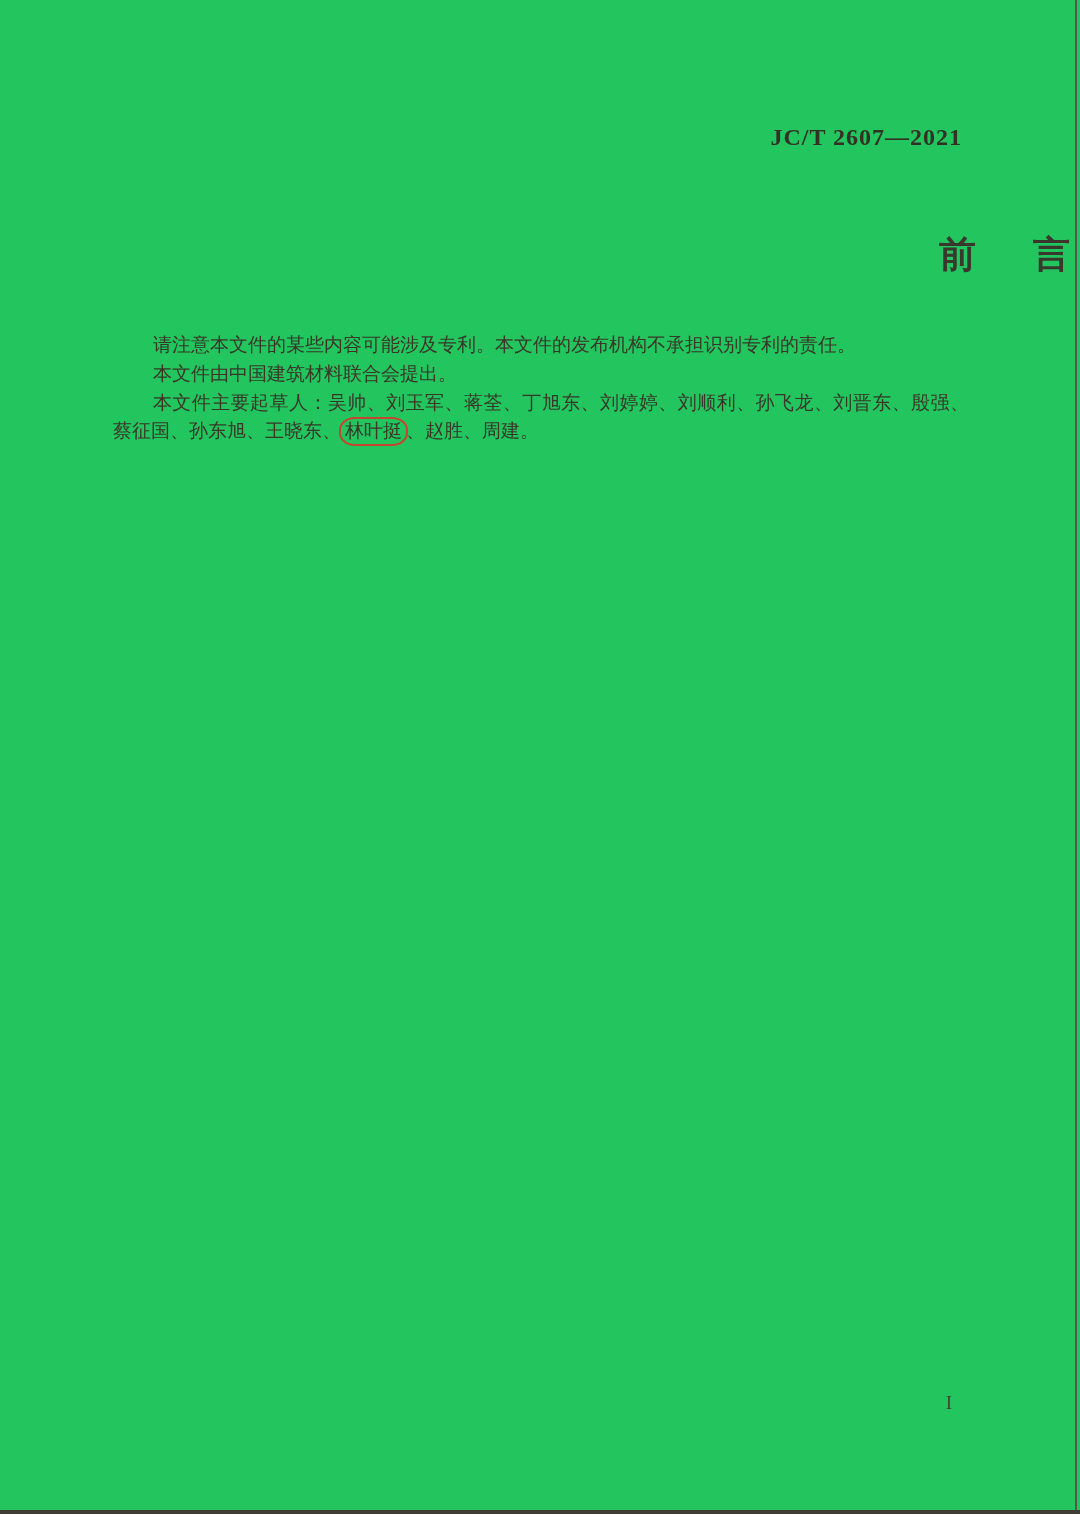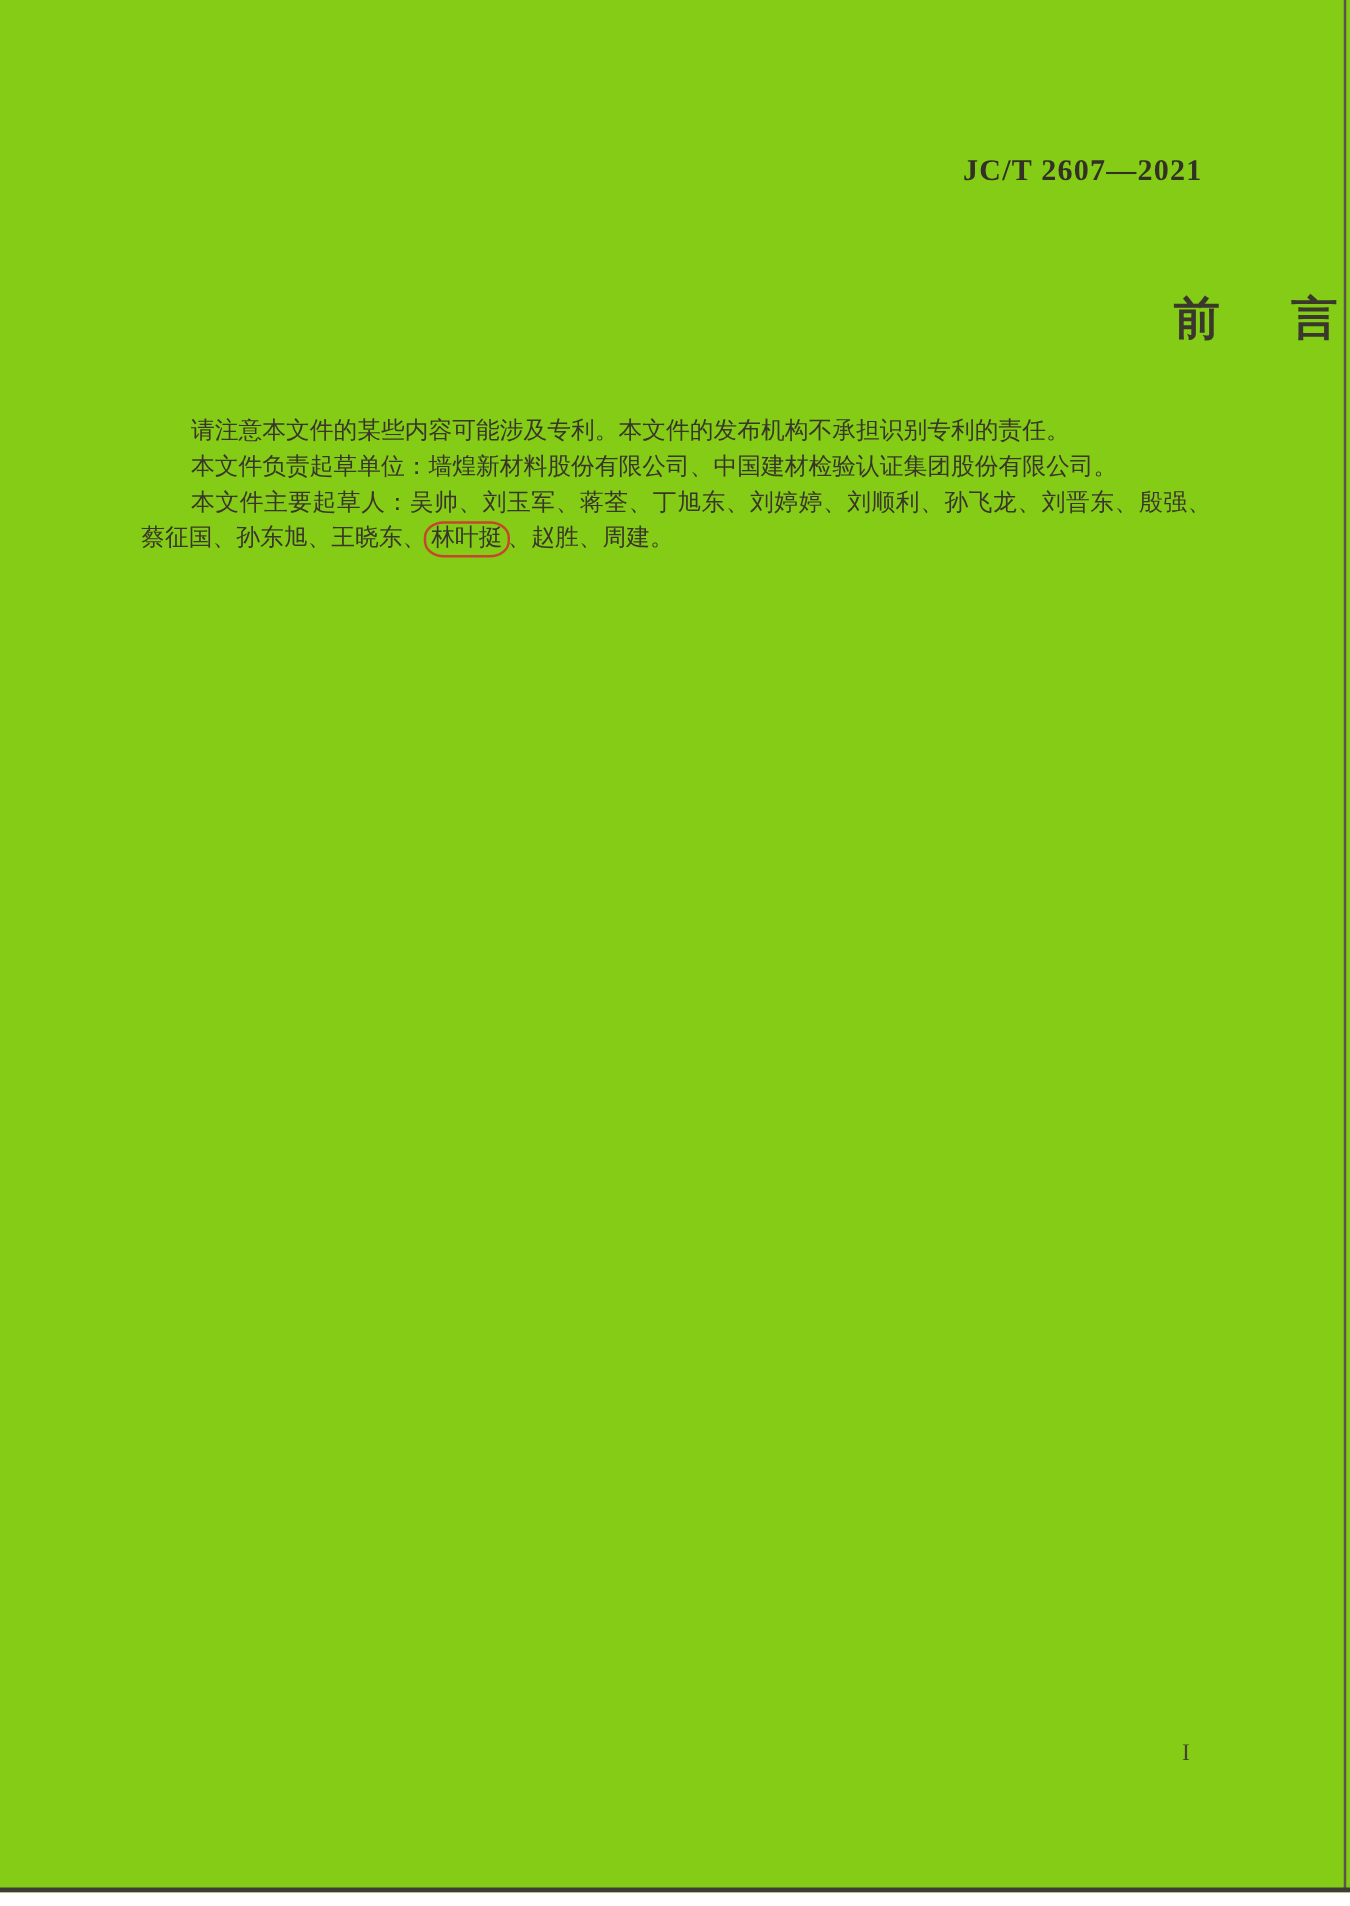--- a/index.html
+++ b/index.html
@@ -3,21 +3,21 @@
 <meta charset="utf-8">
 <style>
   html, body {
     margin: 0;
     padding: 0;
   }
   .page {
     position: relative;
     width: 1080px;
     height: 1525px;
-    background: #84cc16;
+    background: #22c55e;
     overflow: hidden;
     font-family: "Liberation Serif", "DejaVu Serif", serif;
     color: #3a372c;
   }
   
   .scan-edge-right {
     position: absolute;
     top: 0;
     bottom: 13px;
     right: 3px;
@@ -94,21 +94,21 @@
 <body>
 
 <div class="page">
 
   <div class="doc-number">JC/T 2607—2021</div>
 
   <div class="page-title">前　言</div>
 
   <div class="body-text">
     <p>请注意本文件的某些内容可能涉及专利。本文件的发布机构不承担识别专利的责任。</p>
-    <p>本文件负责起草单位：墙煌新材料股份有限公司、中国建材检验认证集团股份有限公司。</p>
+    <p>本文件由中国建筑材料联合会提出。</p>
     <p><span>本文件主要起草人：吴帅、刘玉军、蒋荃、丁旭东、刘婷婷、刘顺利、孙飞龙、刘晋东、殷强、蔡征国、孙东旭、王晓东、</span><span class="circled">林叶挺</span><span>、赵胜、周建。</span></p>
   </div>
 
   <div class="page-number">I</div>
 
   <div class="scan-edge-right"></div>
   <div class="scan-edge-bottom"></div>
   <div class="scan-bottom-strip"></div>
 
 </div>

